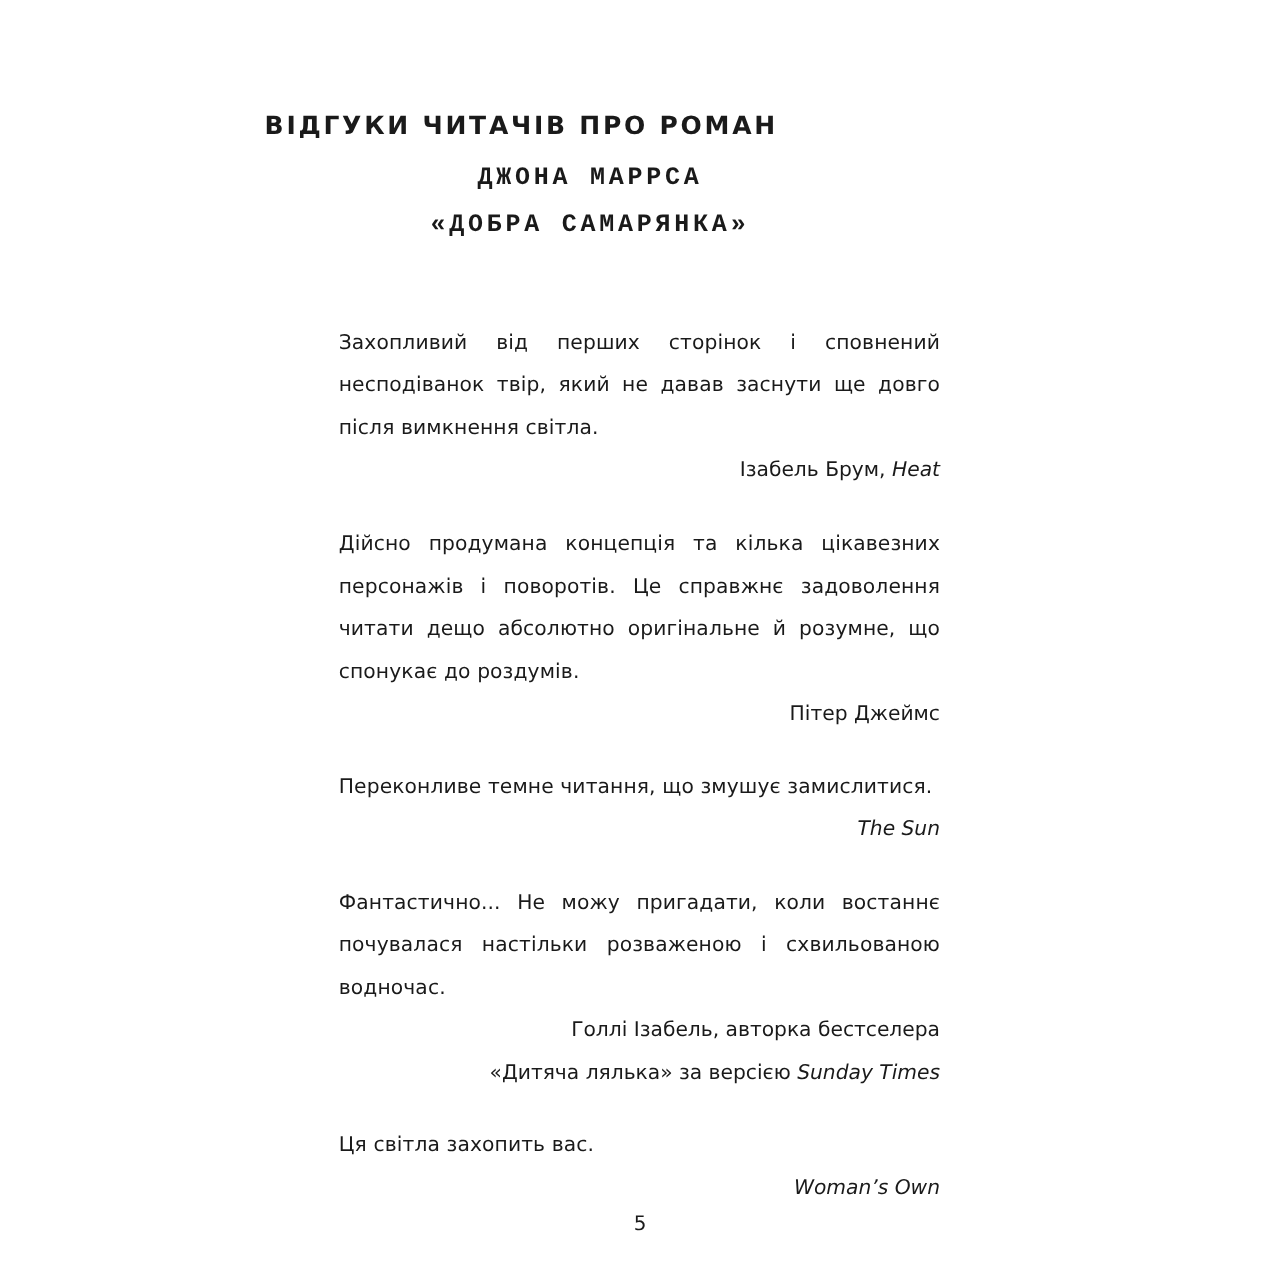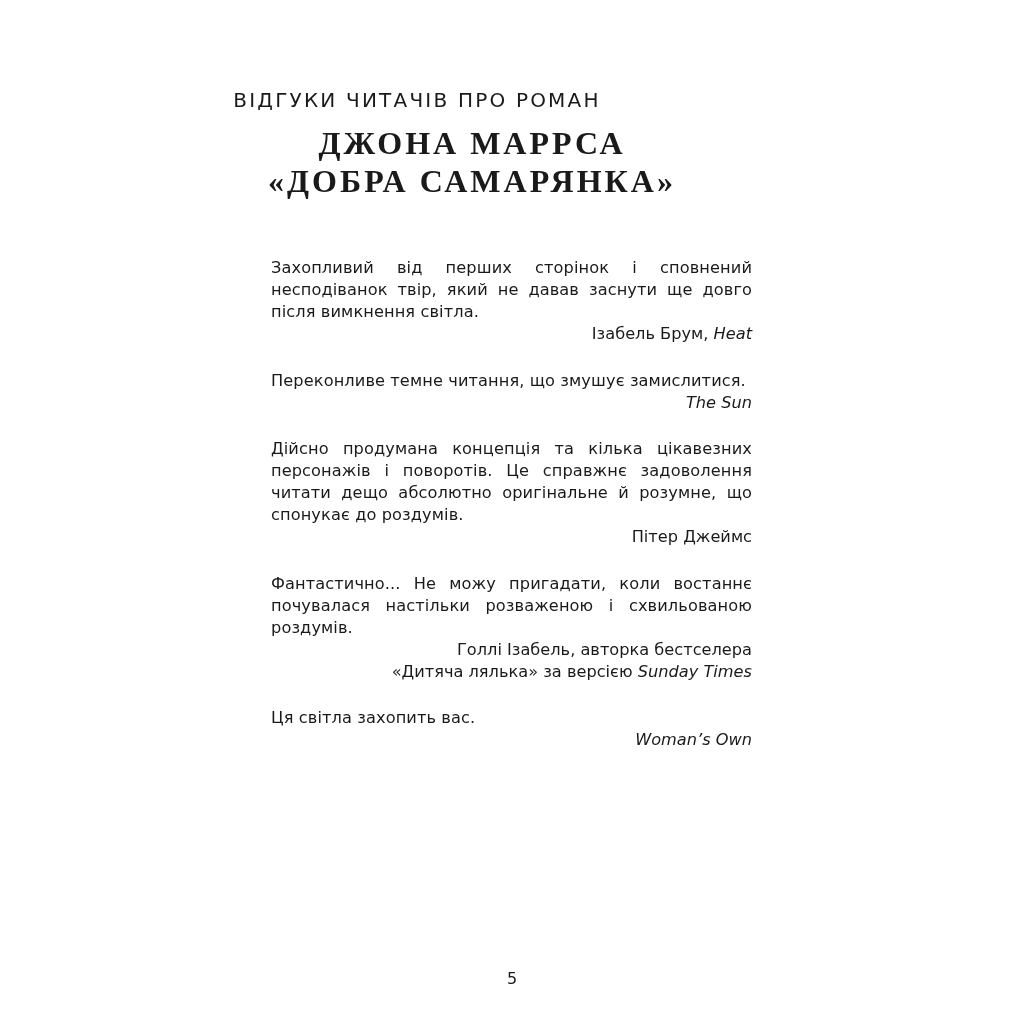--- a/index.html
+++ b/index.html
@@ -23,44 +23,44 @@
     }
     .title-sub {
       position: absolute;
       top: 86px;
       left: 0;
       width: 834px;
       text-align: center;
       font-family: "DejaVu Sans", sans-serif;
       font-size: 20px;
       letter-spacing: 2.2px;
-      font-weight: 400;
+      font-weight: 700;
       line-height: 28px;
     }
     .title-main {
       position: absolute;
       top: 124px;
       left: 0;
       width: 944px;
       text-align: center;
-      font-family: Liberation Serif, serif;
-      font-size: 32px;
+      font-family: Liberation Mono, monospace;
+      font-size: 20px;
       letter-spacing: 3px;
       font-weight: 600;
       line-height: 38px;
     }
     .title-main span { display: block; }
     .reviews {
       position: absolute;
       top: 257px;
       left: 271px;
       width: 481px;
       font-family: "DejaVu Sans", sans-serif;
       font-size: 16.2px;
-      line-height: 22px;
+      line-height: 34px;
     }
     .review {
       margin: 0 0 24.6px 0;
     }
     .review-text {
       text-align: justify;
       text-align-last: left;
       letter-spacing: 0.1px;
     }
     .review-source {
@@ -95,36 +95,36 @@
   <div class="reviews">
 
     <div class="review">
       <div class="review-text">Захопливий від перших сторінок і сповнений несподіванок твір, який не давав заснути ще довго після вимкнення світла.</div>
       <div class="review-source">
         <span>Ізабель Брум, </span><span class="it">Heat</span>
       </div>
     </div>
 
     <div class="review">
+      <div class="review-text">Дійсно продумана концепція та кілька цікавезних персонажів і поворотів. Це справжнє задоволення читати дещо абсолютно оригінальне й розумне, що спонукає до роздумів.</div>
+      <div class="review-source">
+        <span>Пітер Джеймс</span><span class="it"></span>
+      </div>
+    </div>
+
+    <div class="review">
       <div class="review-text">Переконливе темне читання, що змушує замислитися.</div>
       <div class="review-source">
         <span></span><span class="it">The Sun</span>
       </div>
     </div>
 
-    <div class="review">
-      <div class="review-text">Дійсно продумана концепція та кілька цікавезних персонажів і поворотів. Це справжнє задоволення читати дещо абсолютно оригінальне й розумне, що спонукає до роздумів.</div>
-      <div class="review-source">
-        <span>Пітер Джеймс</span><span class="it"></span>
-      </div>
-    </div>
-
 
     <div class="review">
-      <div class="review-text">Фантастично... Не можу пригадати, коли востаннє почувалася настільки розваженою і схвильованою роздумів.</div>
+      <div class="review-text">Фантастично... Не можу пригадати, коли востаннє почувалася настільки розваженою і схвильованою водночас.</div>
       <div class="review-source">
         <span>Голлі Ізабель, авторка бестселера</span><span class="it"></span>
       </div>
       <div class="review-source">
         <span>«Дитяча лялька» за версією </span><span class="it">Sunday Times</span>
       </div>
     </div>
 
     <div class="review">
       <div class="review-text">Ця світла захопить вас.</div>

